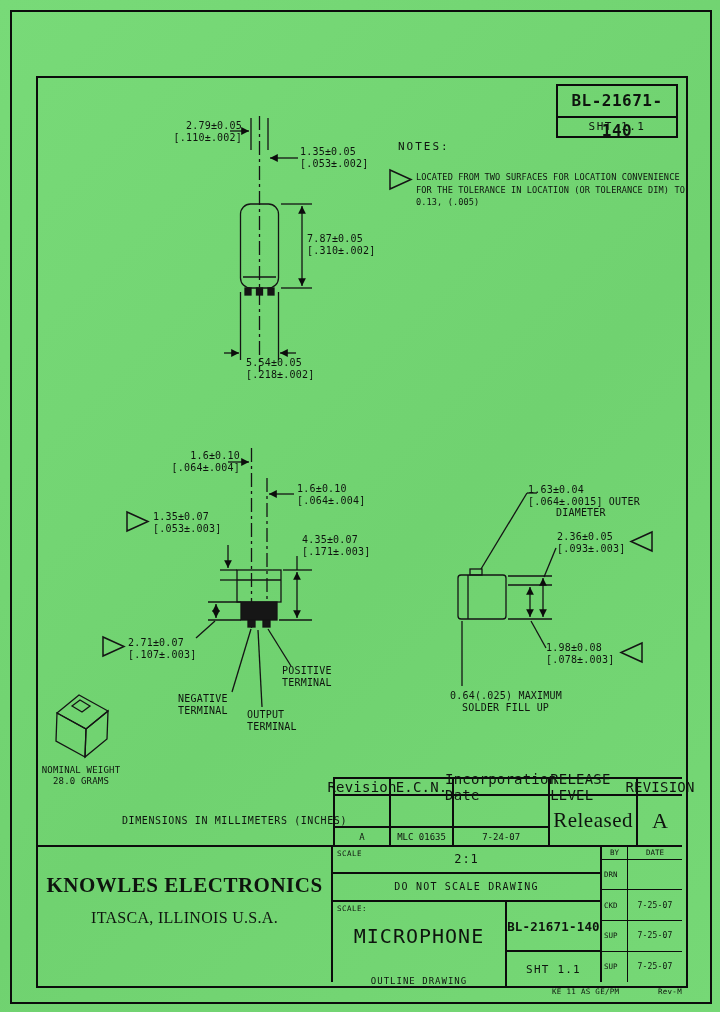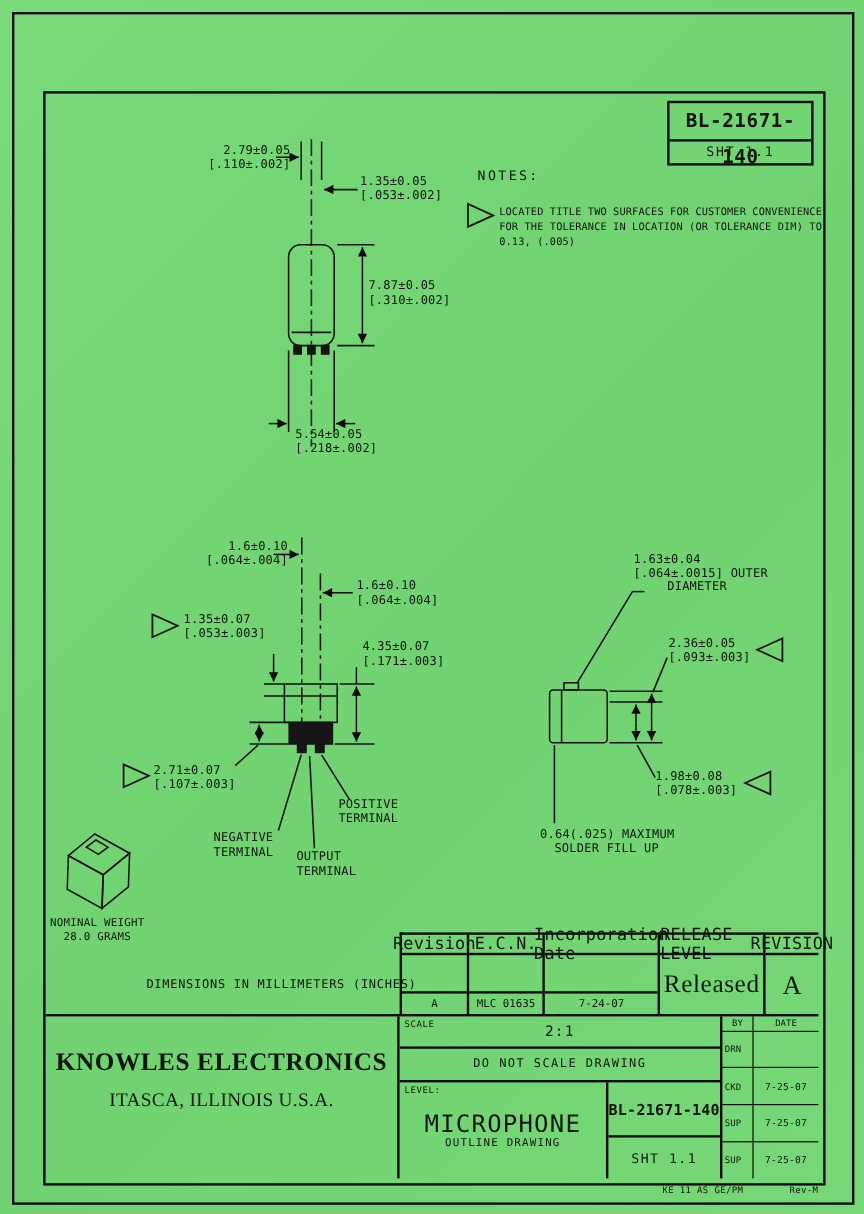--- a/index.html
+++ b/index.html
@@ -39,21 +39,21 @@
   .tb-co{margin-top:26px;font-size:21px;font-weight:700;letter-spacing:.5px}
   .tb-loc{margin-top:11px;font-size:16px;letter-spacing:.3px}
   .tb-center{width:267px;display:flex;flex-direction:column;box-sizing:border-box}
   .tb-scale{height:27px;border-bottom:2px solid #0c0c0c;position:relative;box-sizing:border-box}
   .tiny-tag{position:absolute;left:4px;top:2px;font-size:7.5px;letter-spacing:.5px}
   .tb-scale-val{text-align:center;line-height:25px;font-size:12px;letter-spacing:1px}
   .tb-noscale{height:28px;border-bottom:2px solid #0c0c0c;text-align:center;line-height:26px;font-size:10px;letter-spacing:1.2px;box-sizing:border-box}
   .tb-title-row{flex:1;display:flex;position:relative}
   .tb-title-cell{width:172px;display:flex;flex-direction:column;align-items:center}
   .tb-title{font-size:20px;letter-spacing:1px;margin-top:22px}
-  .tb-subtitle{font-size:9px;letter-spacing:1px;margin-top:0}
+  .tb-subtitle{font-size:9px;letter-spacing:1px;margin-top:28px}
   .tb-pn-cell{width:95px;border-left:2px solid #0c0c0c;box-sizing:border-box;display:flex;flex-direction:column}
   .tb-pn{flex:1;border-bottom:2px solid #0c0c0c;display:flex;align-items:center;justify-content:center;
          font-size:12.5px;font-weight:700;letter-spacing:.2px}
   .tb-sht{height:34px;display:flex;align-items:center;justify-content:center;font-size:11px;letter-spacing:1.2px}
   .tb-appr{width:82px;border-left:2px solid #0c0c0c;box-sizing:border-box;display:flex;flex-direction:column}
   .appr-row{display:flex;border-bottom:1.5px solid #0c0c0c;box-sizing:border-box}
   .appr-row.lastrow{border-bottom:none}
   .appr-head{height:13px}
   .appr-body{height:30.6px}
   .al{width:26px;border-right:1.5px solid #0c0c0c;box-sizing:border-box;font-size:7.5px;display:flex;align-items:center;padding-left:2px}
@@ -173,21 +173,21 @@
   <div class="page-border"></div>
   <div class="main-frame"></div>
 
   <div class="pn-box">
     <div class="pn-top">BL-21671-140</div>
     <div class="pn-bot">SHT 1.1</div>
   </div>
 
   <div class="lbl notes-head" style="left:398px;top:141px">NOTES:</div>
   <div class="notes-body">
-    <div>LOCATED TITLE TWO SURFACES FOR CUSTOMER CONVENIENCE</div>
+    <div>LOCATED FROM TWO SURFACES FOR LOCATION CONVENIENCE</div>
     <div>FOR THE TOLERANCE IN LOCATION (OR TOLERANCE DIM) TO</div>
     <div>0.13, (.005)</div>
   </div>
 
   <div class="lbl right" style="left:164px;top:120px;width:78px">
     <div>2.79±0.05</div>
     <div>[.110±.002]</div>
   </div>
   <div class="lbl" style="left:300px;top:146px">
     <div>1.35±0.05</div>
@@ -216,21 +216,21 @@
   </div>
   <div class="lbl" style="left:302px;top:534px">
     <div>4.35±0.07</div>
     <div>[.171±.003]</div>
   </div>
   <div class="lbl" style="left:128px;top:637px">
     <div>2.71±0.07</div>
     <div>[.107±.003]</div>
   </div>
 
-  <div class="lbl" style="left:528px;top:461px">
+  <div class="lbl" style="left:528px;top:484px">
     <div>1.63±0.04</div>
     <div>[.064±.0015] OUTER</div>
     <div style="padding-left:28px">DIAMETER</div>
   </div>
   <div class="lbl" style="left:557px;top:531px">
     <div>2.36±0.05</div>
     <div>[.093±.003]</div>
   </div>
   <div class="lbl" style="left:546px;top:642px">
     <div>1.98±0.08</div>
@@ -298,21 +298,21 @@
       <div class="tb-co">KNOWLES ELECTRONICS</div>
       <div class="tb-loc">ITASCA, ILLINOIS U.S.A.</div>
     </div>
     <div class="tb-center">
       <div class="tb-scale">
         <span class="tiny-tag">SCALE</span>
         <div class="tb-scale-val">2:1</div>
       </div>
       <div class="tb-noscale">DO NOT SCALE DRAWING</div>
       <div class="tb-title-row">
-        <span class="tiny-tag">LEVEL:</span>
+        <span class="tiny-tag">SCALE:</span>
         <div class="tb-title-cell">
           <div class="tb-title">MICROPHONE</div>
           <div class="tb-subtitle">OUTLINE DRAWING</div>
         </div>
         <div class="tb-pn-cell">
           <div class="tb-pn">BL-21671-140</div>
           <div class="tb-sht">SHT 1.1</div>
         </div>
       </div>
     </div>

